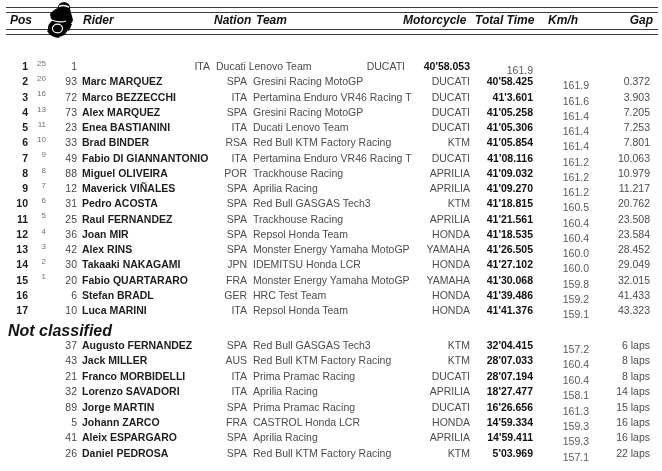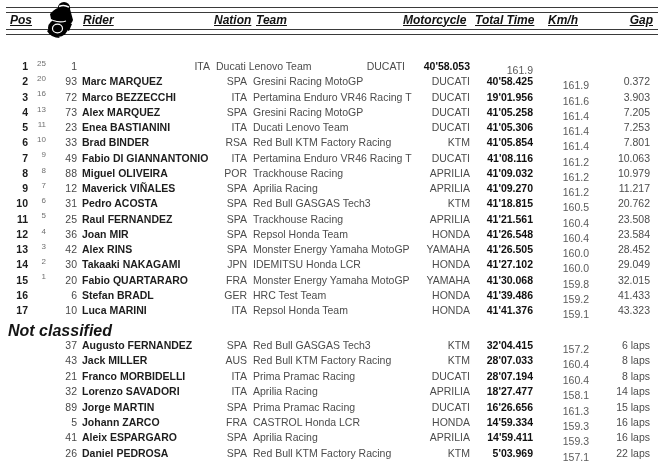--- a/index.html
+++ b/index.html
@@ -16,21 +16,21 @@
     position:absolute;left:6px;right:4px;height:3.6px;
     border-top:1.3px solid #3a3a3a;
     border-bottom:1.3px solid #3a3a3a;
   }
   .rule-top{top:7px;}
   .rule-bottom{top:29px;}
   
   .hlabel{
     position:absolute;top:12.5px;
     font-size:12px;font-weight:bold;font-style:italic;
-    color:#111;white-space:nowrap;text-decoration:underline;
+    color:#111;white-space:nowrap;
   }
   .h-pos{left:10px;}
   .h-rider{left:83px;}
   .h-nation{left:214px;}
   .h-team{left:256px;}
   .h-moto{left:403px;}
   .h-time{left:475px;}
   .h-kmh{left:548px;}
   .h-gap{right:9px;}
   
@@ -121,21 +121,21 @@
         <span class="c gap">0.372</span>
       </div>
       <div class="row">
         <span class="c pos">3</span>
         <span class="c points">16</span>
         <span class="c num">72</span>
         <span class="c rider">Marco BEZZECCHI</span>
         <span class="c nation">ITA</span>
         <span class="c team">Pertamina Enduro VR46 Racing T</span>
         <span class="c moto">DUCATI</span>
-        <span class="c time">19'01.956</span>
+        <span class="c time">41'3.601</span>
         <span class="c kmh">161.6</span>
         <span class="c gap">3.903</span>
       </div>
       <div class="row">
         <span class="c pos">4</span>
         <span class="c points">13</span>
         <span class="c num">73</span>
         <span class="c rider">Alex MARQUEZ</span>
         <span class="c nation">SPA</span>
         <span class="c team">Gresini Racing MotoGP</span>
@@ -229,21 +229,21 @@
         <span class="c gap">23.508</span>
       </div>
       <div class="row">
         <span class="c pos">12</span>
         <span class="c points">4</span>
         <span class="c num">36</span>
         <span class="c rider">Joan MIR</span>
         <span class="c nation">SPA</span>
         <span class="c team">Repsol Honda Team</span>
         <span class="c moto">HONDA</span>
-        <span class="c time">41'26.548</span>
+        <span class="c time">41'18.535</span>
         <span class="c kmh">160.4</span>
         <span class="c gap">23.584</span>
       </div>
       <div class="row">
         <span class="c pos">13</span>
         <span class="c points">3</span>
         <span class="c num">42</span>
         <span class="c rider">Alex RINS</span>
         <span class="c nation">SPA</span>
         <span class="c team">Monster Energy Yamaha MotoGP</span>

